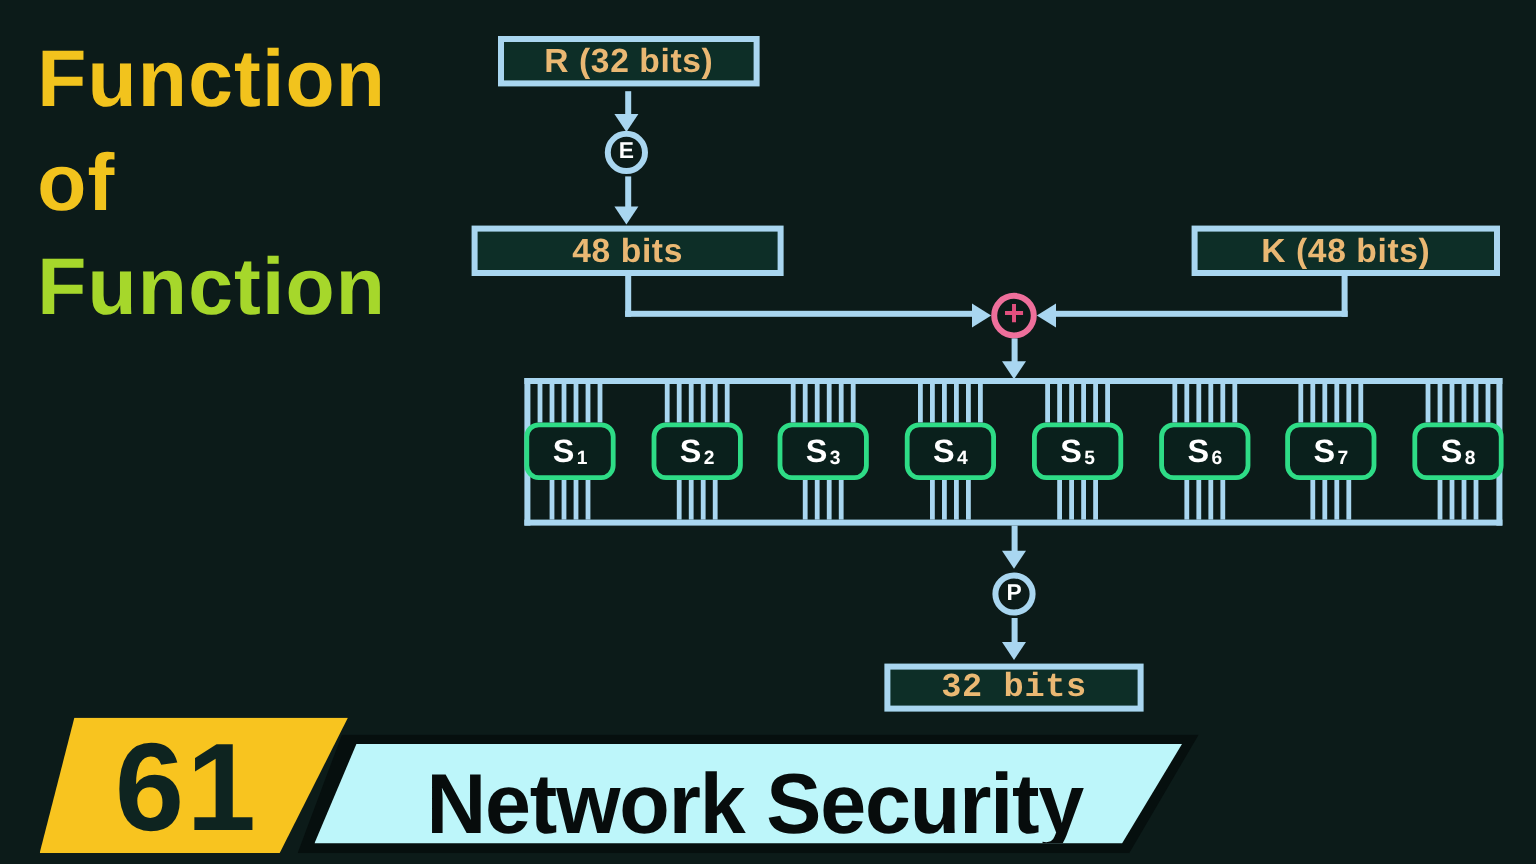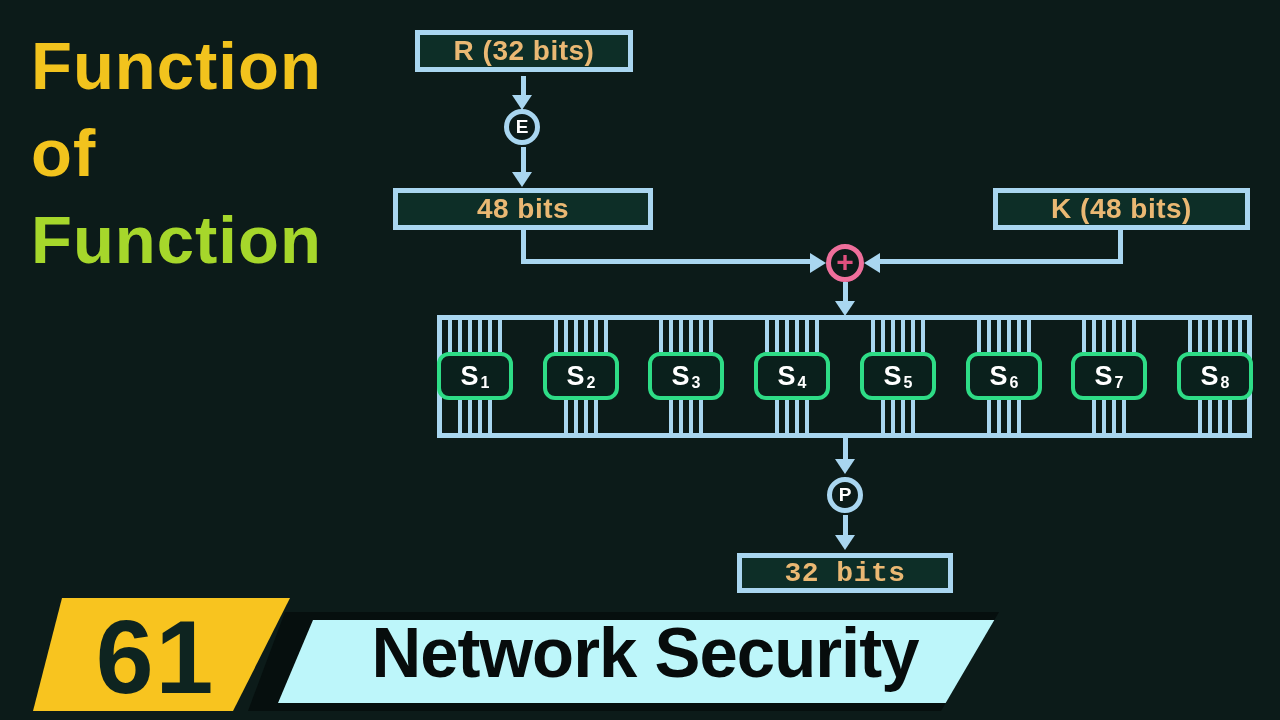--- a/index.html
+++ b/index.html
@@ -57,24 +57,24 @@
   
   .badge{position:absolute;left:33px;top:598px;width:257px;height:113px;
          background:var(--badge_yellow);
          clip-path:polygon(29px 0, 257px 0, 200px 113px, 0 113px);
          display:flex;align-items:flex-start;justify-content:center;}
   .badge-num{color:var(--badge_text);font-size:104px;font-weight:bold;letter-spacing:2px;
              transform:translateX(-6px);}
   .banner{position:absolute;left:248px;top:612px;width:751px;height:99px;
           background:var(--banner_border);
           clip-path:polygon(37px 0, 751px 0, 693px 99px, 0 99px);}
-  .banner-inner{position:absolute;left:16px;top:0;width:751px;height:99px;
+  .banner-inner{position:absolute;left:0;top:0;width:751px;height:99px;
           background:var(--banner_cyan);
           clip-path:polygon(49px 8px, 737px 8px, 687px 91px, 14px 91px);
-          display:flex;align-items:flex-start;justify-content:center;}
+          display:flex;align-items:flex-end;justify-content:center;}
   .banner-text{color:var(--banner_text);font-size:71px;font-weight:bold;letter-spacing:-1px;
                transform:translateX(6px) scaleX(0.97);white-space:nowrap;}
 </style>
 </head>
 <body>
 
 <div class="stage">
 
   <div class="title">
     <div class="t-line t-yellow">Function</div>

